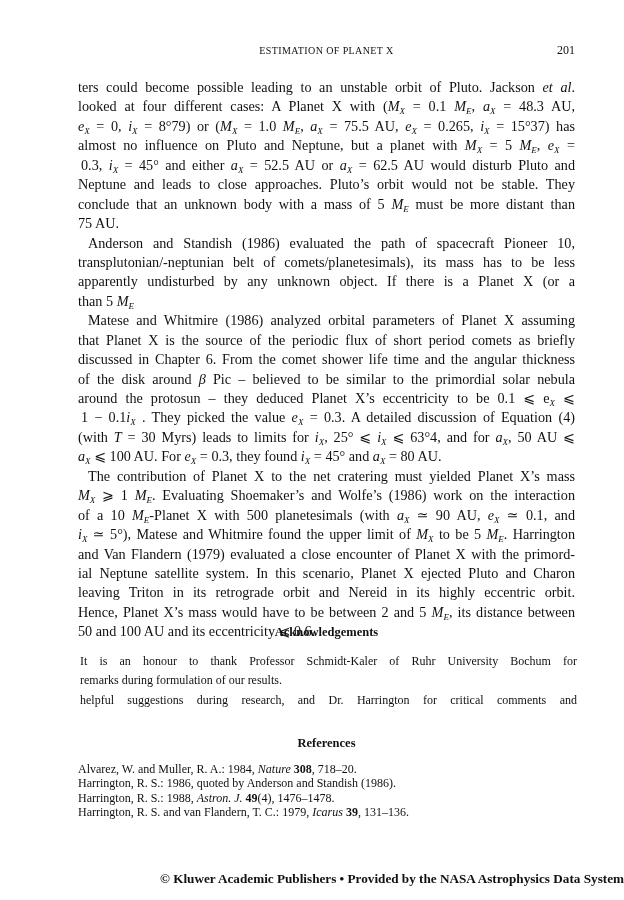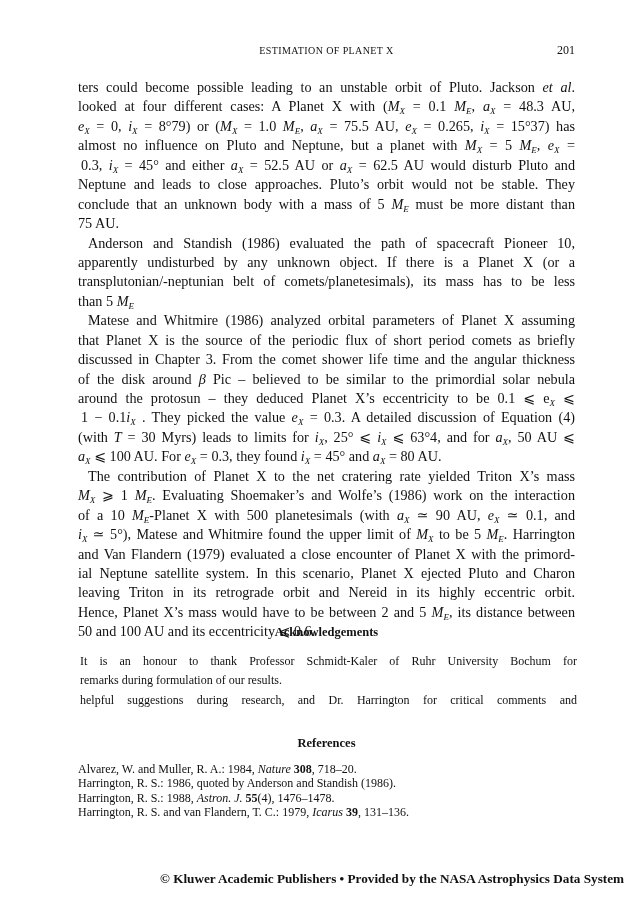--- a/index.html
+++ b/index.html
@@ -61,32 +61,32 @@
 <div class="body-block" id="body-block">
     <span class="line">ters could become possible leading to an unstable orbit of Pluto. Jackson <i>et al</i>.</span>
     <span class="line">looked at four different cases: A Planet X with (<i>M</i><sub>X</sub> = 0.1 <i>M</i><sub>E</sub>, <i>a</i><sub>X</sub> = 48.3 AU,</span>
     <span class="line"><i>e</i><sub>X</sub> = 0, <i>i</i><sub>X</sub> = 8°79) or (<i>M</i><sub>X</sub> = 1.0 <i>M</i><sub>E</sub>, <i>a</i><sub>X</sub> = 75.5 AU, <i>e</i><sub>X</sub> = 0.265, <i>i</i><sub>X</sub> = 15°37) has</span>
     <span class="line">almost no influence on Pluto and Neptune, but a planet with <i>M</i><sub>X</sub> = 5 <i>M</i><sub>E</sub>, <i>e</i><sub>X</sub> =</span>
     <span class="line small-indent"> 0.3, <i>i</i><sub>X</sub> = 45° and either <i>a</i><sub>X</sub> = 52.5 AU or <i>a</i><sub>X</sub> = 62.5 AU would disturb Pluto and</span>
     <span class="line">Neptune and leads to close approaches. Pluto’s orbit would not be stable. They</span>
     <span class="line">conclude that an unknown body with a mass of 5 <i>M</i><sub>E</sub> must be more distant than</span>
     <span class="line last">75 AU.</span>
     <span class="line indent">Anderson and Standish (1986) evaluated the path of spacecraft Pioneer 10,</span>
+    <span class="line">transplutonian/-neptunian belt of comets/planetesimals), its mass has to be less</span>
     <span class="line">apparently undisturbed by any unknown object. If there is a Planet X (or a</span>
-    <span class="line">transplutonian/-neptunian belt of comets/planetesimals), its mass has to be less</span>
     <span class="line last">than 5 <i>M</i><sub>E</sub></span>
     <span class="line indent">Matese and Whitmire (1986) analyzed orbital parameters of Planet X assuming</span>
     <span class="line">that Planet X is the source of the periodic flux of short period comets as briefly</span>
-    <span class="line">discussed in Chapter 3. From the comet shower life time and the angular thickness</span>
+    <span class="line">discussed in Chapter 6. From the comet shower life time and the angular thickness</span>
     <span class="line">of the disk around <i>β</i> Pic – believed to be similar to the primordial solar nebula</span>
     <span class="line">around the protosun – they deduced Planet X’s eccentricity to be 0.1 ⩽ e<sub>X</sub> ⩽</span>
     <span class="line small-indent"> 1 − 0.1<i>i</i><sub>X</sub> . They picked the value <i>e</i><sub>X</sub> = 0.3. A detailed discussion of Equation (4)</span>
     <span class="line">(with <i>T</i> = 30 Myrs) leads to limits for <i>i</i><sub>X</sub>, 25° ⩽ <i>i</i><sub>X</sub> ⩽ 63°4, and for <i>a</i><sub>X</sub>, 50 AU ⩽</span>
     <span class="line last"><i>a</i><sub>X</sub> ⩽ 100 AU. For <i>e</i><sub>X</sub> = 0.3, they found <i>i</i><sub>X</sub> = 45° and <i>a</i><sub>X</sub> = 80 AU.</span>
-    <span class="line indent">The contribution of Planet X to the net cratering rate yielded Triton X’s mass</span>
+    <span class="line indent">The contribution of Planet X to the net cratering must yielded Planet X’s mass</span>
     <span class="line"><i>M</i><sub>X</sub> ⩾ 1 <i>M</i><sub>E</sub>. Evaluating Shoemaker’s and Wolfe’s (1986) work on the interaction</span>
     <span class="line">of a 10 <i>M</i><sub>E</sub>-Planet X with 500 planetesimals (with <i>a</i><sub>X</sub> ≃ 90 AU, <i>e</i><sub>X</sub> ≃ 0.1, and</span>
     <span class="line"><i>i</i><sub>X</sub> ≃ 5°), Matese and Whitmire found the upper limit of <i>M</i><sub>X</sub> to be 5 <i>M</i><sub>E</sub>. Harrington</span>
     <span class="line">and Van Flandern (1979) evaluated a close encounter of Planet X with the primord-</span>
     <span class="line">ial Neptune satellite system. In this scenario, Planet X ejected Pluto and Charon</span>
     <span class="line">leaving Triton in its retrograde orbit and Nereid in its highly eccentric orbit.</span>
     <span class="line">Hence, Planet X’s mass would have to be between 2 and 5 <i>M</i><sub>E</sub>, its distance between</span>
     <span class="line last">50 and 100 AU and its eccentricity ⩽ 0.6.</span>
   </div>
 
@@ -99,20 +99,20 @@
 
 <div class="section-heading" style="top:736px;">References</div>
 <div class="refs" id="refs">
     <div>
       <span class="ref">Alvarez, W. and Muller, R. A.: 1984, <i>Nature</i> <b>308</b>, 718–20.</span>
     </div>
     <div>
       <span class="ref">Harrington, R. S.: 1986, quoted by Anderson and Standish (1986).</span>
     </div>
     <div>
-      <span class="ref">Harrington, R. S.: 1988, <i>Astron. J.</i> <b>55</b>(4), 1476–1478.</span>
+      <span class="ref">Harrington, R. S.: 1988, <i>Astron. J.</i> <b>49</b>(4), 1476–1478.</span>
     </div>
     <div>
       <span class="ref">Harrington, R. S. and van Flandern, T. C.: 1979, <i>Icarus</i> <b>39</b>, 131–136.</span>
     </div>
   </div>
 
 <div class="footer">© Kluwer Academic Publishers  •  Provided by the NASA Astrophysics Data System</div>
 
 </body></html>

